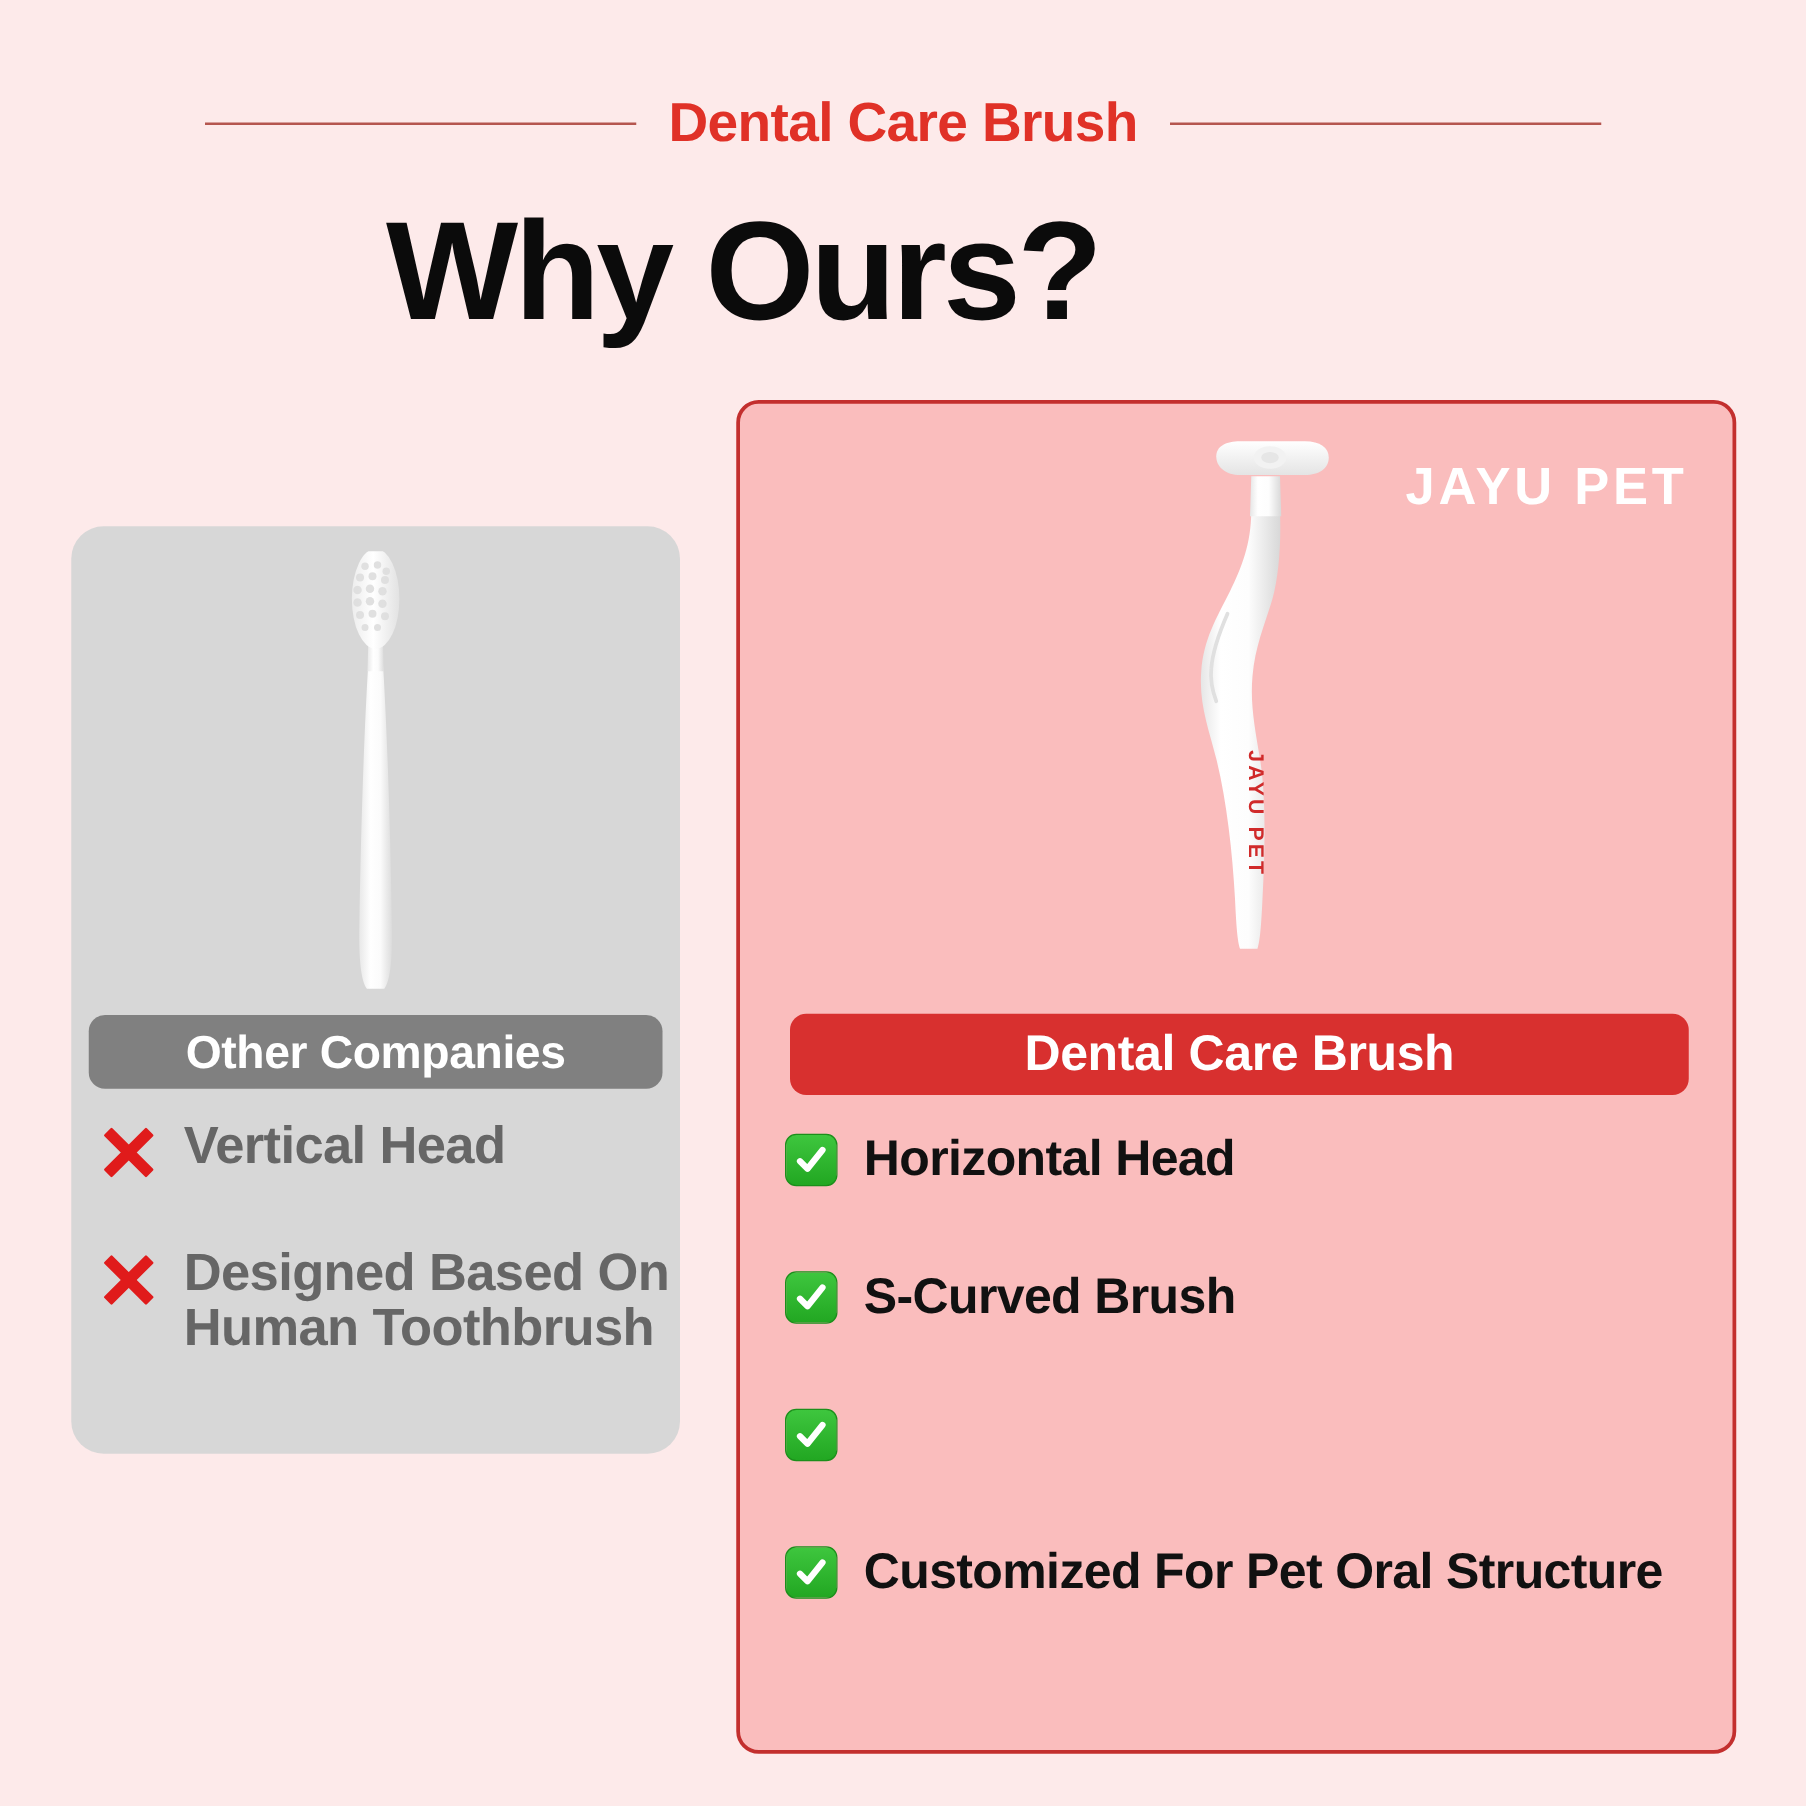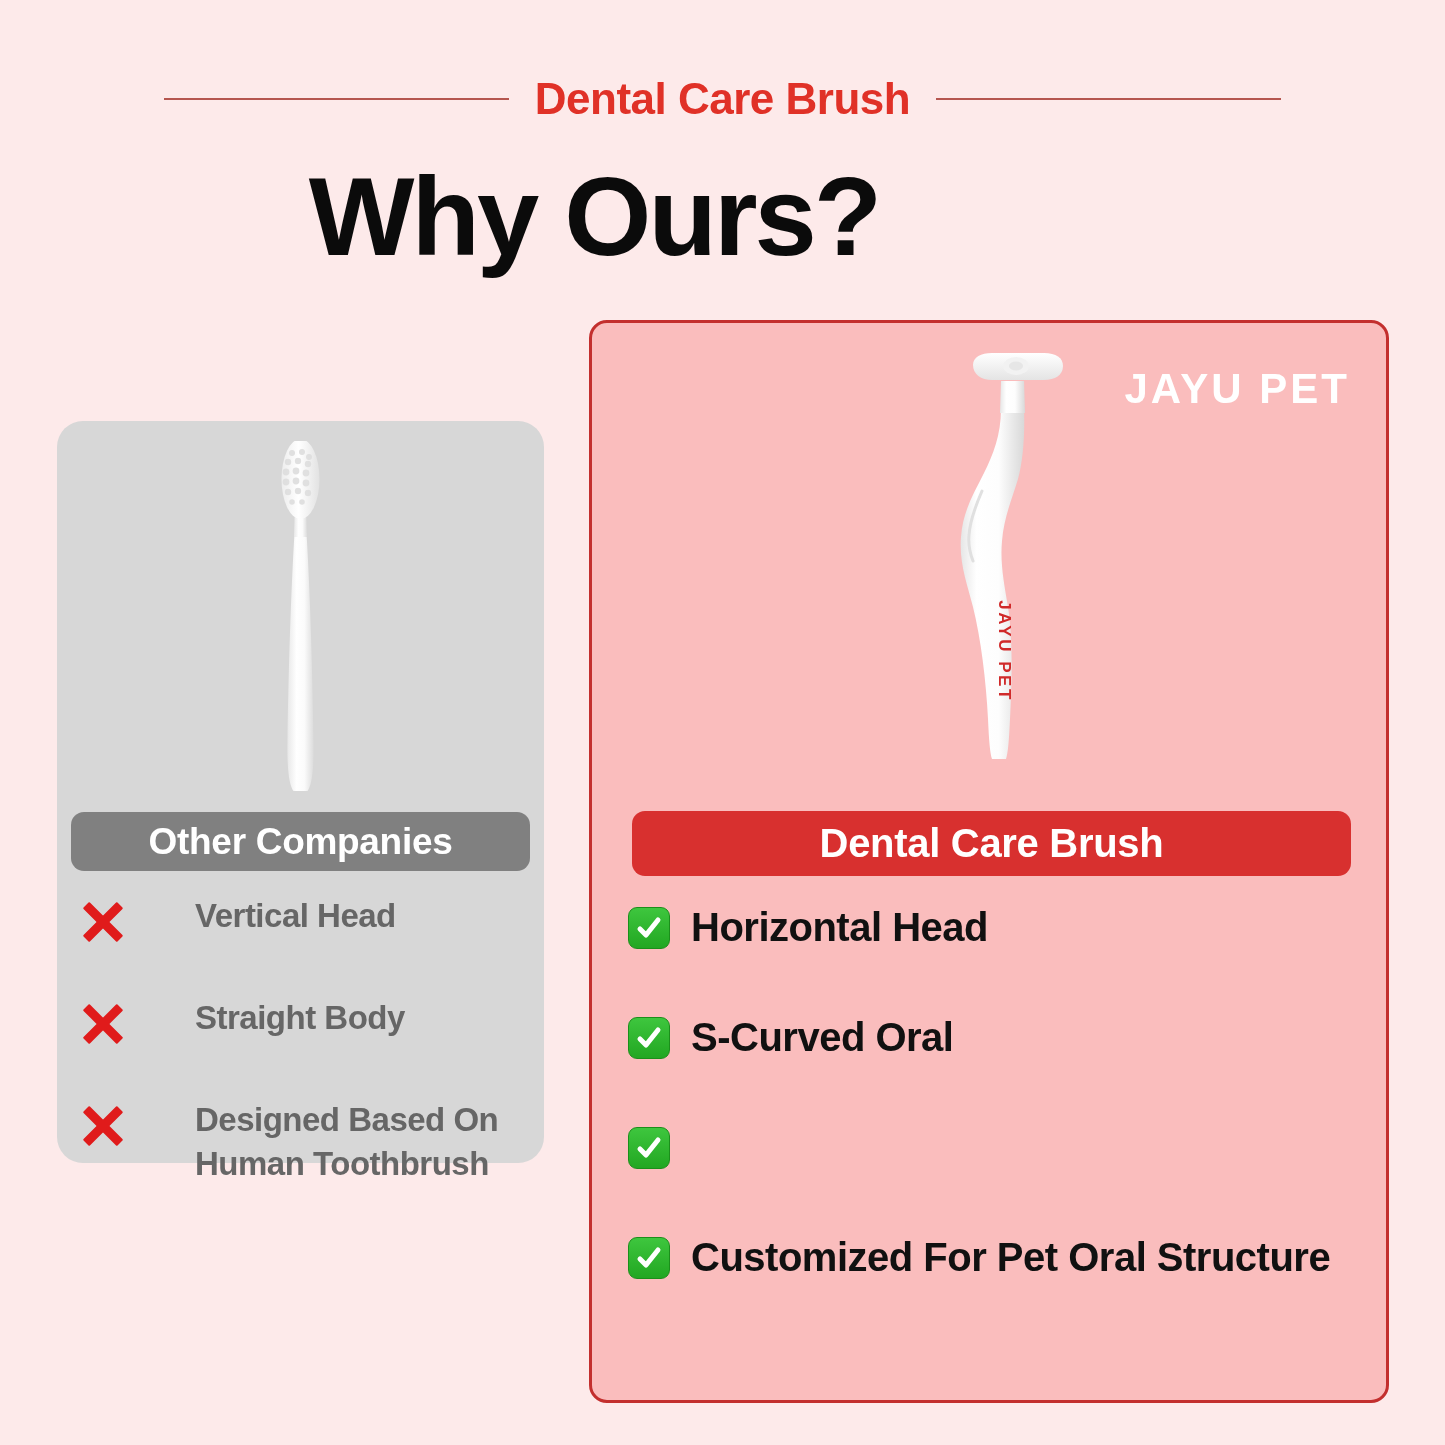--- a/index.html
+++ b/index.html
@@ -196,24 +196,23 @@
     left: 50%;
     top: 50%;
     transform: translate(-50%,-50%);
   }
 
   .row-label {
     font-weight: bold;
     letter-spacing: -0.5px;
   }
   .list-other .row-label {
-    font-size: 33px;
+    font-size: 42px;
     line-height: 44px;
     color: #666666;
-    margin-left: 48px;
   }
   .list-ours .row-label {
     font-size: 40px;
     line-height: 48px;
     color: #111111;
   }
 </style>
 </head>
 <body>
 
@@ -273,24 +272,20 @@
 
   <div class="pill pill-other">Other Companies</div>
 
   <div class="list-other">
     <div class="row">
       <span class="x-icon"></span>
       <span class="row-label">Vertical Head</span>
     </div>
     <div class="row">
       <span class="x-icon"></span>
-      <span class="row-label">Straight Body</span>
-    </div>
-    <div class="row">
-      <span class="x-icon"></span>
       <span class="row-label">Designed Based On Human Toothbrush</span>
     </div>
   </div>
 </div>
 
 <div class="panel-ours">
 
   <div class="brand">JAYU PET</div>
 
   <div class="brush-stage-ours">
@@ -344,21 +339,21 @@
           </svg>
       </span>
       <span class="row-label">Horizontal Head</span>
     </div>
     <div class="row">
       <span class="check-icon">
         <svg width="30" height="30" viewBox="0 0 30 30">
             <path d="M6 16 L12 22 L24 7" stroke="#ffffff" stroke-width="5" fill="none" stroke-linecap="round" stroke-linejoin="round"></path>
           </svg>
       </span>
-      <span class="row-label">S-Curved Oral</span>
+      <span class="row-label">S-Curved Brush</span>
     </div>
     <div class="row">
       <span class="check-icon">
         <svg width="30" height="30" viewBox="0 0 30 30">
             <path d="M6 16 L12 22 L24 7" stroke="#ffffff" stroke-width="5" fill="none" stroke-linecap="round" stroke-linejoin="round"></path>
           </svg>
       </span>
     </div>
     <div class="row">
       <span class="check-icon">

